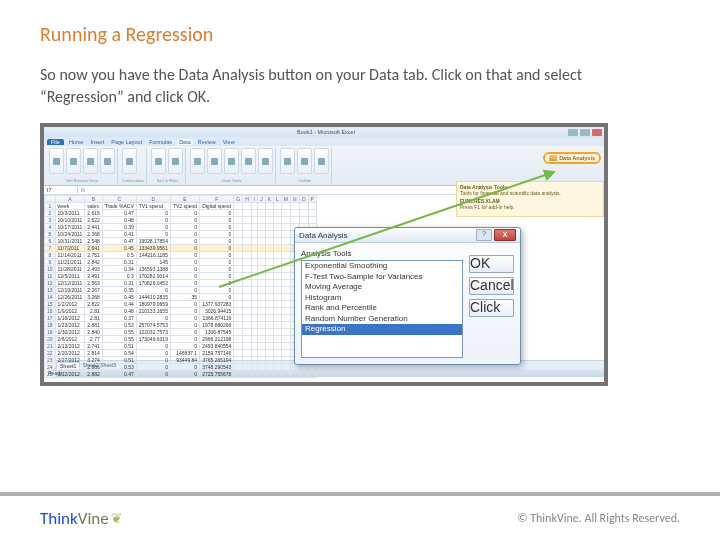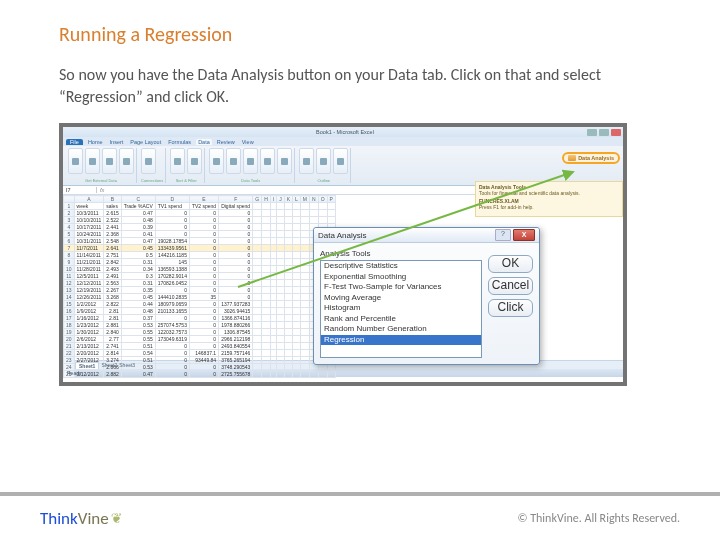--- a/index.html
+++ b/index.html
@@ -1,16 +1,16 @@
 <!DOCTYPE html>
 <html><head>
 <meta charset="utf-8">
 <style>
 html,body{margin:0;padding:0;width:720px;height:540px;background:#fff;font-family:Calibri,Arial,sans-serif;overflow:hidden}
-.slide{width:660px;height:540px;position:relative;box-sizing:border-box;padding:22px 40px 0 59px}
+.slide{width:660px;height:540px;position:relative;box-sizing:border-box;padding:22px 40px 0 40px}
 .title{color:#d97f2e;font-size:20px;font-weight:400;margin:0 0 18px 0}
 .body-text{color:#555;font-size:16px;line-height:1.35;margin:8px 0 16px 0}
 .excel{position:relative;width:560px;height:255px;border:4px solid #737373;background:#fff;font-family:'Segoe UI',Tahoma,sans-serif;font-size:5.5px;color:#333;overflow:hidden}
 .ex-titlebar{height:10px;background:linear-gradient(#e6eff8,#d5e4f3);display:flex;color:#456;align-items:center}
 .ex-titlebar .center{flex:1;text-align:center}
 .ex-titlebar .right{display:flex;gap:2px;padding-right:2px}
 .ex-titlebar .ic{width:10px;height:7px;background:#9bb;border-radius:1px}
 .ex-titlebar .ic.cls{background:#d66}
 .ex-ribbon-tabs{height:9px;background:#dfe9f5;display:flex;align-items:center;padding-left:3px;gap:3px;color:#369}
 .ex-ribbon-tabs .filetab{background:#2b71b8;color:#fff;padding:0 4px;border-radius:2px 2px 0 0}
@@ -46,21 +46,21 @@
 .dlg-title .sp{flex:1}
 .dlg-title .q{width:14px;height:10px;background:#dce6f2;border:1px solid #aac;border-radius:1px;text-align:center;font-size:7px;color:#557;margin-right:2px}
 .dlg-title .x{width:20px;height:10px;background:linear-gradient(#e27a6f,#c24438);border:1px solid #8b3228;border-radius:1px;color:#fff;text-align:center;font-size:7px;font-weight:bold;line-height:10px}
 .dlg-body{display:flex;padding:6px;gap:6px}
 .dlg-left{flex:1}
 .dlg-left-lbl{font-size:8px;margin-bottom:2px}
 .dlg-list{border:1px solid #7a98b8;background:#fff;height:96px;overflow:hidden}
 .dlg-list .opt{padding:0 3px;height:10.5px;line-height:10.5px;font-size:8px}
 .dlg-list .opt.sel{background:#3874c9;color:#fff}
 .dlg-right{width:45px;display:flex;flex-direction:column;gap:4px;padding-top:6px}
-.dlg-btn{height:16px;background:linear-gradient(#fdfdfd,#e9eef5);border:1px solid #8ea9c6;border-radius:6px;text-align:center;font-size:12px;line-height:15px}
+.dlg-btn{height:16px;background:linear-gradient(#fdfdfd,#e9eef5);border:1px solid #8ea9c6;border-radius:1px;text-align:left;font-size:14px;line-height:15px}
 .arrow-svg{position:absolute;left:115px;top:40px;width:430px;height:140px;pointer-events:none}
 .footer{position:absolute;left:0;bottom:0;width:720px;height:48px;border-top:4px solid #b0b0b0;display:flex;align-items:center;padding:0 40px;box-sizing:border-box;background:#fff}
 .logo{display:flex;align-items:center;color:#888;font-size:17px}
 .logo .think{color:#1d4ed8}
 .logo .vine{color:#7a7553}
 .logo .leaf{color:#a9b86a;font-size:14px;margin-left:2px}
 .copyright{flex:1;text-align:right;color:#888;font-size:12px}
 </style>
 </head>
 <body>
@@ -692,21 +692,20 @@
       <div class="dlg-title">
         <span>Data Analysis</span>
         <span class="sp"></span>
         <span class="q">?</span>
         <span class="x">X</span>
       </div>
       <div class="dlg-body">
         <div class="dlg-left">
           <div class="dlg-left-lbl">Analysis Tools</div>
           <div class="dlg-list" id="dlg-list">
-              <div class="opt">Descriptive Statistics</div>
               <div class="opt">Exponential Smoothing</div>
               <div class="opt">F-Test Two-Sample for Variances</div>
               <div class="opt">Moving Average</div>
               <div class="opt">Histogram</div>
               <div class="opt">Rank and Percentile</div>
               <div class="opt">Random Number Generation</div>
               <div class="opt sel">Regression</div>
             </div>
         </div>
         <div class="dlg-right">

